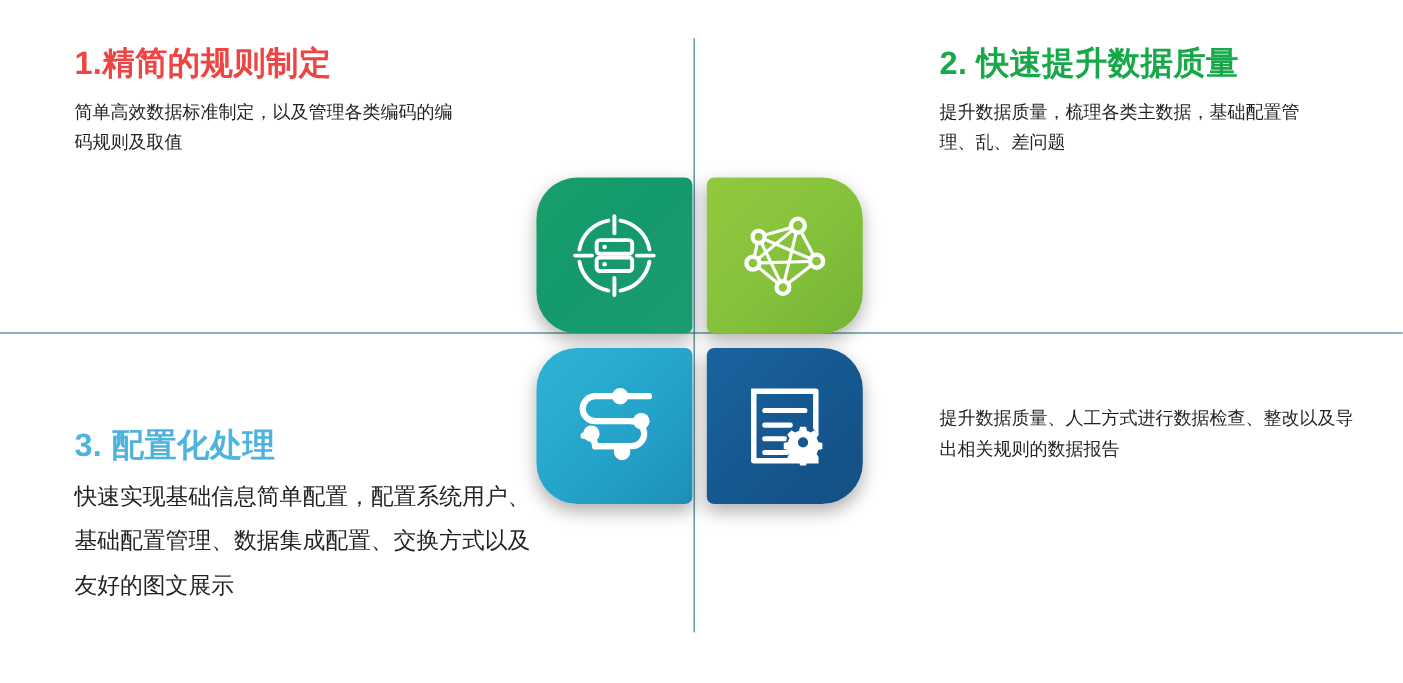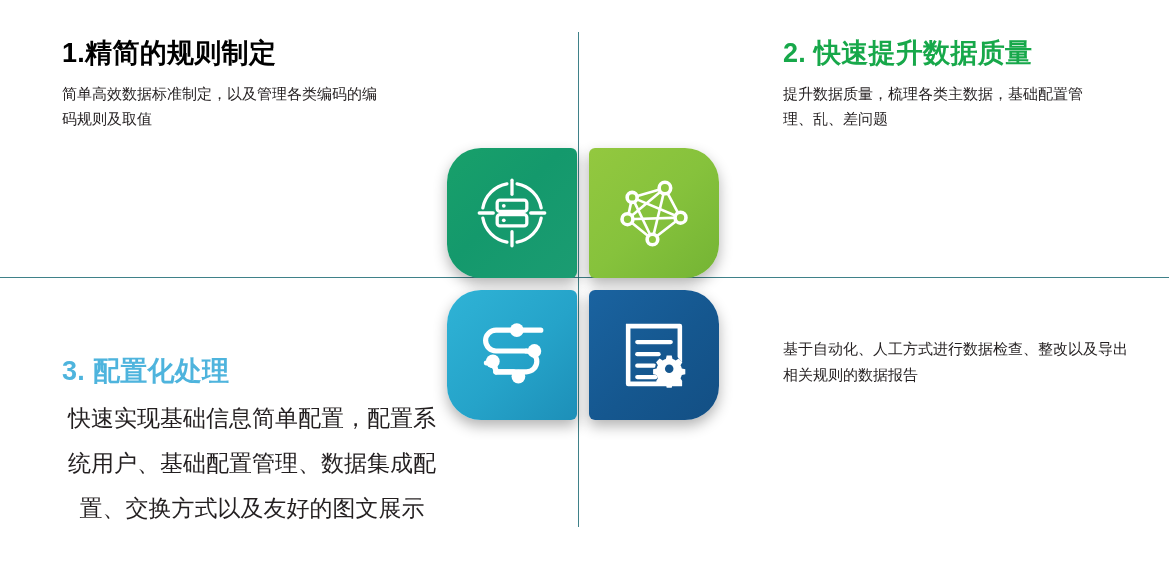--- a/index.html
+++ b/index.html
@@ -56,21 +56,21 @@
     line-height: 1.62;
     font-weight: 400;
   }
 
   #quad-1 { left: 62px;  top: 38px;  width: 330px; }
   #quad-1 p { width: 318px; }
   #quad-2 { left: 783px; top: 38px;  width: 340px; }
   #quad-2 p { width: 312px; }
 
   #quad-3 { left: 62px;  top: 336px; width: 392px; margin-top: 20px; }
-  #quad-3 p { width: 380px; line-height: 1.95; font-size: 23px; text-align: center; }
+  #quad-3 p { width: 380px; line-height: 1.95; font-size: 19px; }
   #quad-3 h2 { margin-bottom: 10px; }
 
   #quad-4 { left: 783px; top: 336px; width: 365px; }
   #quad-4 p { width: 350px; line-height: 1.72; }
   #quad-4 h2 { margin-bottom: 10px; }
 
   
   #tile-cluster {
     position: absolute;
     left: 447px;
@@ -121,36 +121,36 @@
   #tile-config   .tile-bg { border-radius: 34px 6px 6px 34px; }
   #tile-report   .tile-bg { border-radius: 6px 34px 34px 6px; }
 </style>
 </head>
 <body>
 
 <div class="divider-h"></div>
 <div class="divider-v"></div>
 
 <div class="quad" id="quad-1">
-  <h2 style="color:#000000">1.精简的规则制定</h2>
+  <h2 style="color:#ef4444">1.精简的规则制定</h2>
   <p>简单高效数据标准制定，以及管理各类编码的编码规则及取值</p>
 </div>
 
 <div class="quad" id="quad-2">
   <h2 style="color:#17a84a">2. 快速提升数据质量</h2>
   <p>提升数据质量，梳理各类主数据，基础配置管理、乱、差问题</p>
 </div>
 
 <div class="quad" id="quad-3">
   <h2 style="color:#4eb4dd">3. 配置化处理</h2>
   <p> 快速实现基础信息简单配置，配置系统用户、基础配置管理、数据集成配置、交换方式以及友好的图文展示</p>
 </div>
 
 <div class="quad" id="quad-4">
-  <p>基于自动化、人工方式进行数据检查、整改以及导出相关规则的数据报告</p>
+  <p>提升数据质量、人工方式进行数据检查、整改以及导出相关规则的数据报告</p>
 </div>
 
 <div id="tile-cluster">
 
   <div class="tile" id="tile-standard">
     <div class="tile-bg"></div>
     <svg width="78" height="78" viewBox="0 0 100 100">
       <g fill="none" stroke="#ffffff" stroke-width="4.2" stroke-linecap="round">
 
         <path d="M 56.5 12.6 A 38 38 0 0 1 87.4 43.5"></path>

